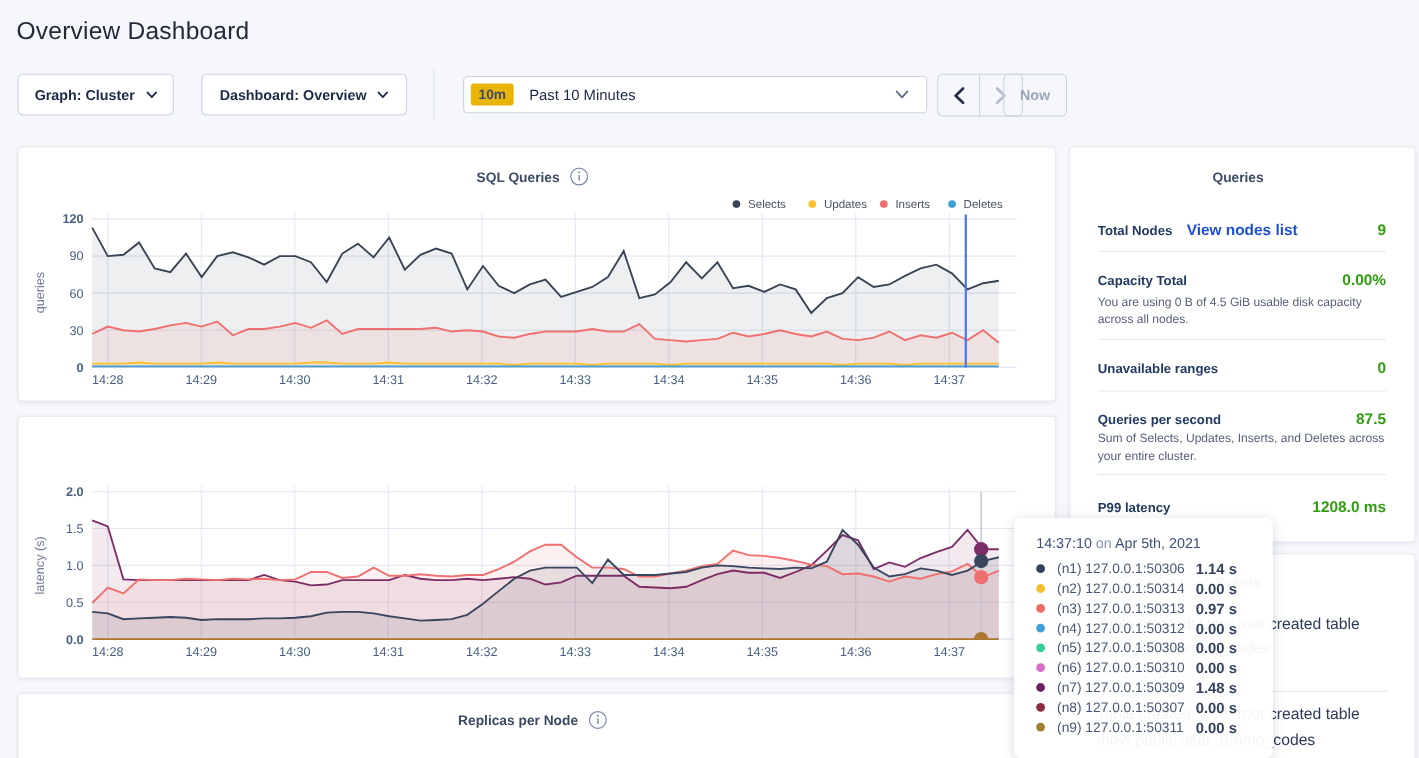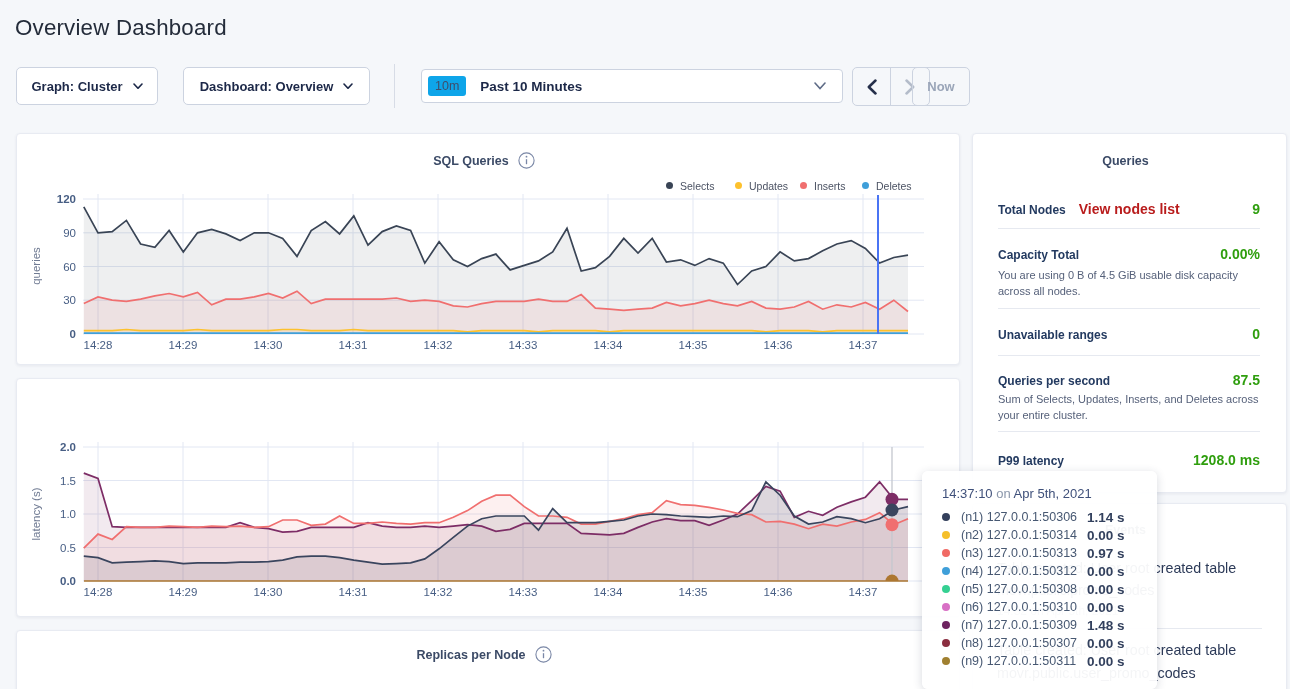--- a/index.html
+++ b/index.html
@@ -5,42 +5,42 @@
 html,body { width:1290px; height:689px; overflow:hidden; background:#f5f7fa;
   font-family:"Liberation Sans", sans-serif; }
 #root { position:relative; width:1290px; height:689px; }
 h1 { position:absolute; left:15px; top:15px; font-size:22.3px; font-weight:400; color:#242c3a; letter-spacing:0.2px; }
 .btn { position:absolute; top:67px; height:38px; background:#fff; border:1px solid #ccd3e0; border-radius:5px;
   display:flex; align-items:center; justify-content:center; color:#1c2848; font-weight:bold; font-size:13px; }
 .chev { margin-left:10px; }
 .vdiv { position:absolute; left:394px; top:64px; height:44px; width:1px; background:#d7dce6; }
 .timesel { position:absolute; left:421px; top:69px; width:422px; height:34px; background:#fff;
   border:1px solid #ccd3e0; border-radius:4px; display:flex; align-items:center; }
-.badge { margin-left:6px; background:#0ea5e9; border-radius:3px; font-weight:normal; font-size:12.5px;
+.badge { margin-left:6px; background:#eab308; border-radius:3px; font-weight:bold; font-size:12.5px;
   color:#3f4d6b; padding:3px 7px; }
-.tstext { margin-left:14px; font-weight:bold; font-size:13.5px; color:#1c2848; }
+.tstext { margin-left:14px; font-weight:normal; font-size:13.5px; color:#1c2848; }
 .arrows { position:absolute; left:852px; top:67px; width:78px; height:39px; border:1px solid #ccd3e0;
   border-radius:5px; display:flex; }
 .arrows > div { width:39px; display:flex; align-items:center; justify-content:center; }
 .arrows > div:first-child { border-right:1px solid #ccd3e0; }
 .nowbtn { position:absolute; left:912px; top:67px; width:58px; height:39px; border:1px solid #ccd3e0;
   border-radius:5px; display:flex; align-items:center; justify-content:center;
   color:#9aa5b8; font-weight:bold; font-size:13px; }
 .card { position:absolute; background:#fff; border:1px solid #e8ebf2; border-radius:4px;
   box-shadow:0 1px 3px rgba(60,70,100,0.08); }
 .ctitle { position:absolute; width:100%; display:flex; align-items:center; justify-content:center;
   font-weight:bold; font-size:12.5px; color:#3b4a66; transform:translateX(-4px); }
 .info { margin-left:9px; display:inline-flex; }
 .li { position:absolute; top:45px; height:13px; display:flex; align-items:center; font-size:10.5px; color:#4b5263; }
 .dot { width:7px; height:7px; border-radius:50%; display:inline-block; margin-right:7px; }
 .tick { font-size:11.5px; fill:#475e84; font-family:"Liberation Sans",sans-serif; }
 .axis { font-size:11.5px; fill:#707b93; font-family:"Liberation Sans",sans-serif; }
 .sumrow { position:absolute; left:25px; right:26px; display:flex; align-items:baseline; }
 .sumlabel { font-weight:bold; font-size:12px; color:#233a60; }
-.sumlink { font-weight:bold; font-size:14px; color:#b91c1c; margin-left:13px; }
+.sumlink { font-weight:bold; font-size:14px; color:#1d4ed8; margin-left:13px; }
 .sumval { margin-left:auto; font-weight:bold; font-size:14px; color:#2f9e0e; }
 .sumdesc { position:absolute; left:25px; right:16px; font-size:11px; color:#56617a; line-height:16px; }
 .sumdiv { position:absolute; left:25px; right:26px; height:1px; background:#e6e9f0; }
 .evline { position:absolute; left:24px; font-size:14.3px; color:#2c3a58; white-space:nowrap; }
 .evts { position:absolute; left:24px; font-size:12px; color:#8b97ab; }
 .tooltip { position:absolute; left:922px; top:471px; width:235px; height:218px;
   background:rgba(255,255,255,0.95); border-radius:6px; box-shadow:0 2px 10px rgba(40,50,80,0.18);
   padding:15px 0 0 20px; }
 .tttime { font-size:13px; color:#3f507a; margin-bottom:7px; }
 .tton { color:#8b97ab; }

